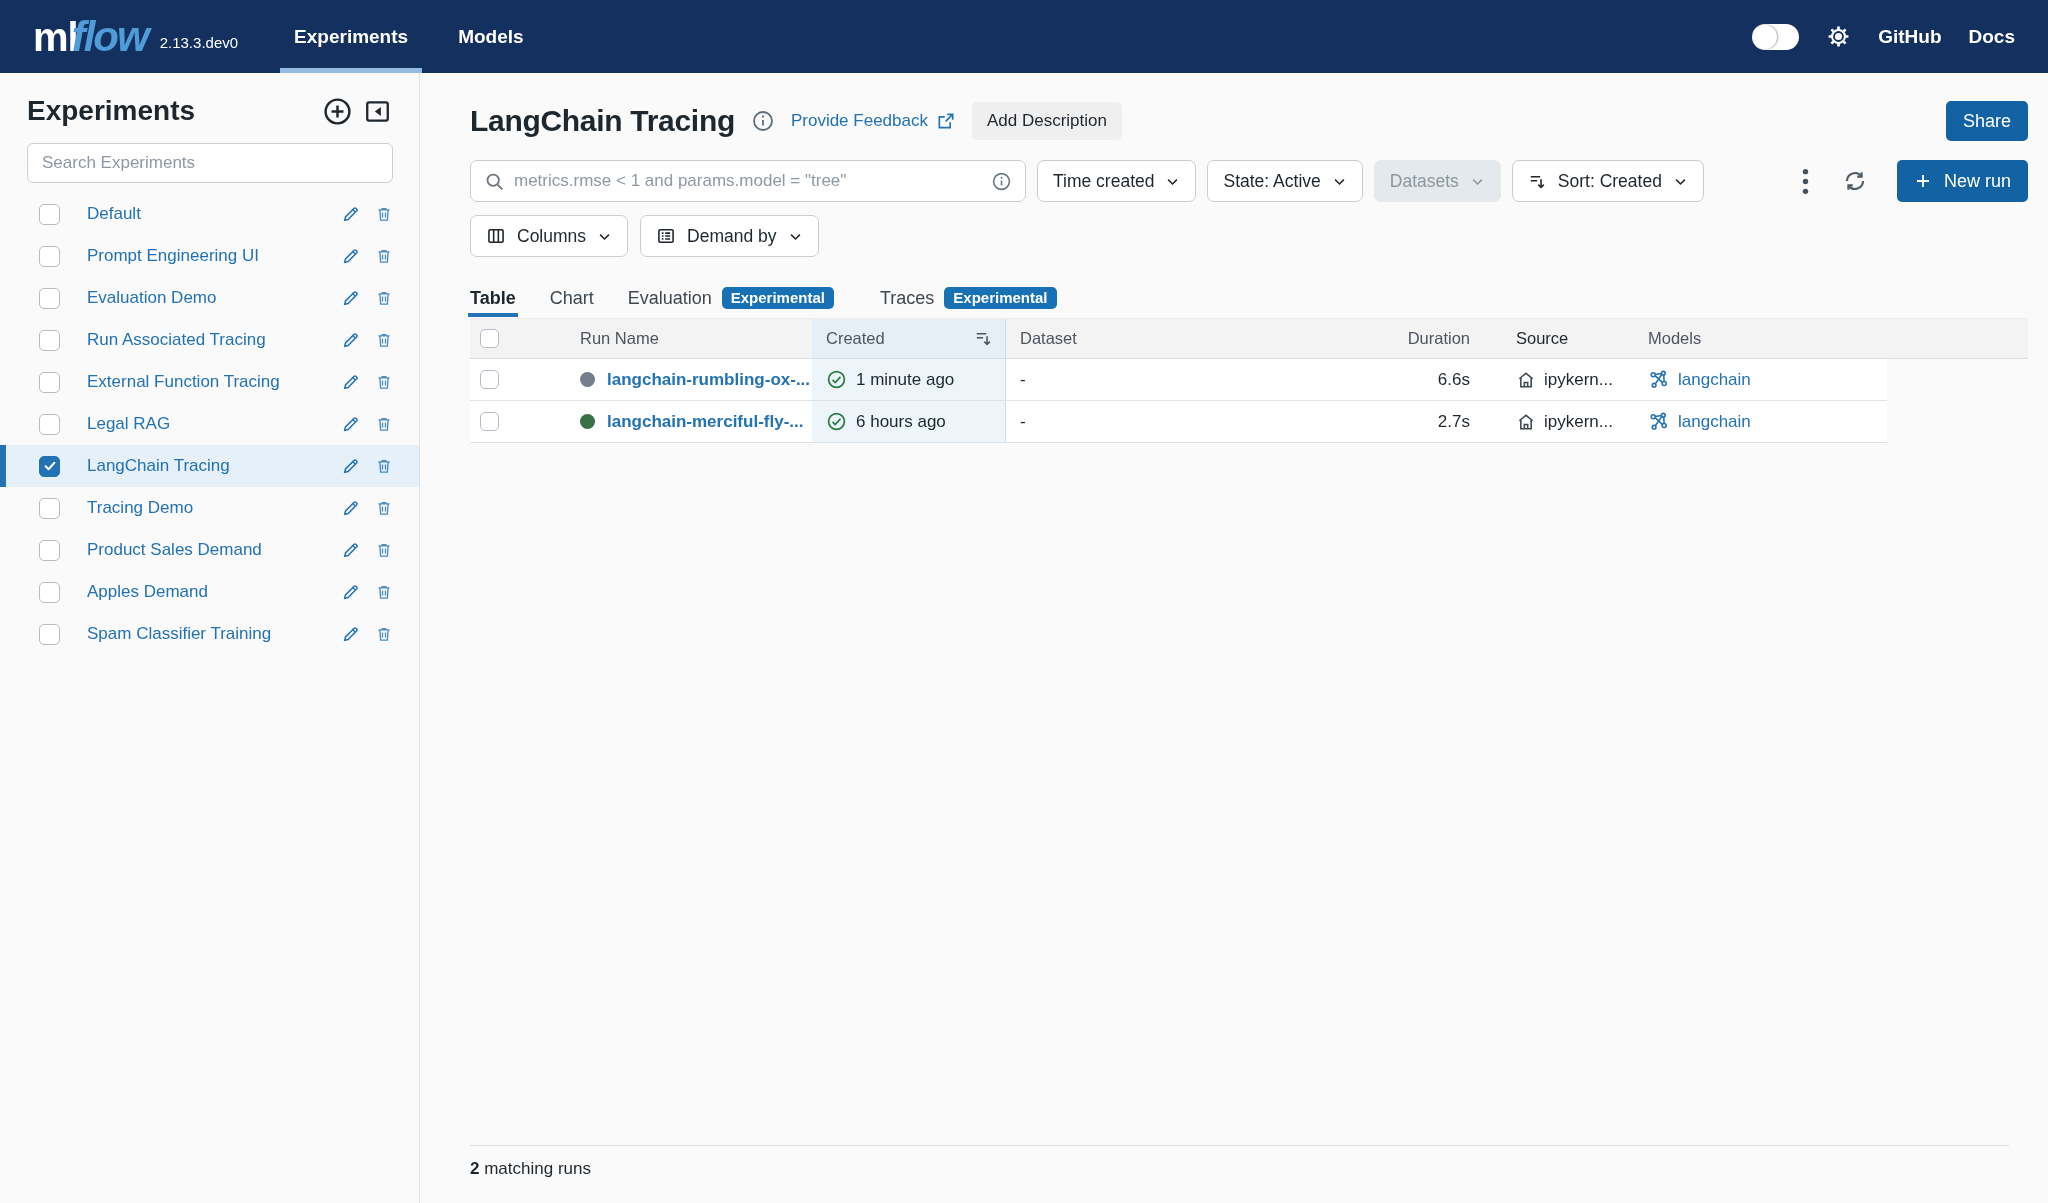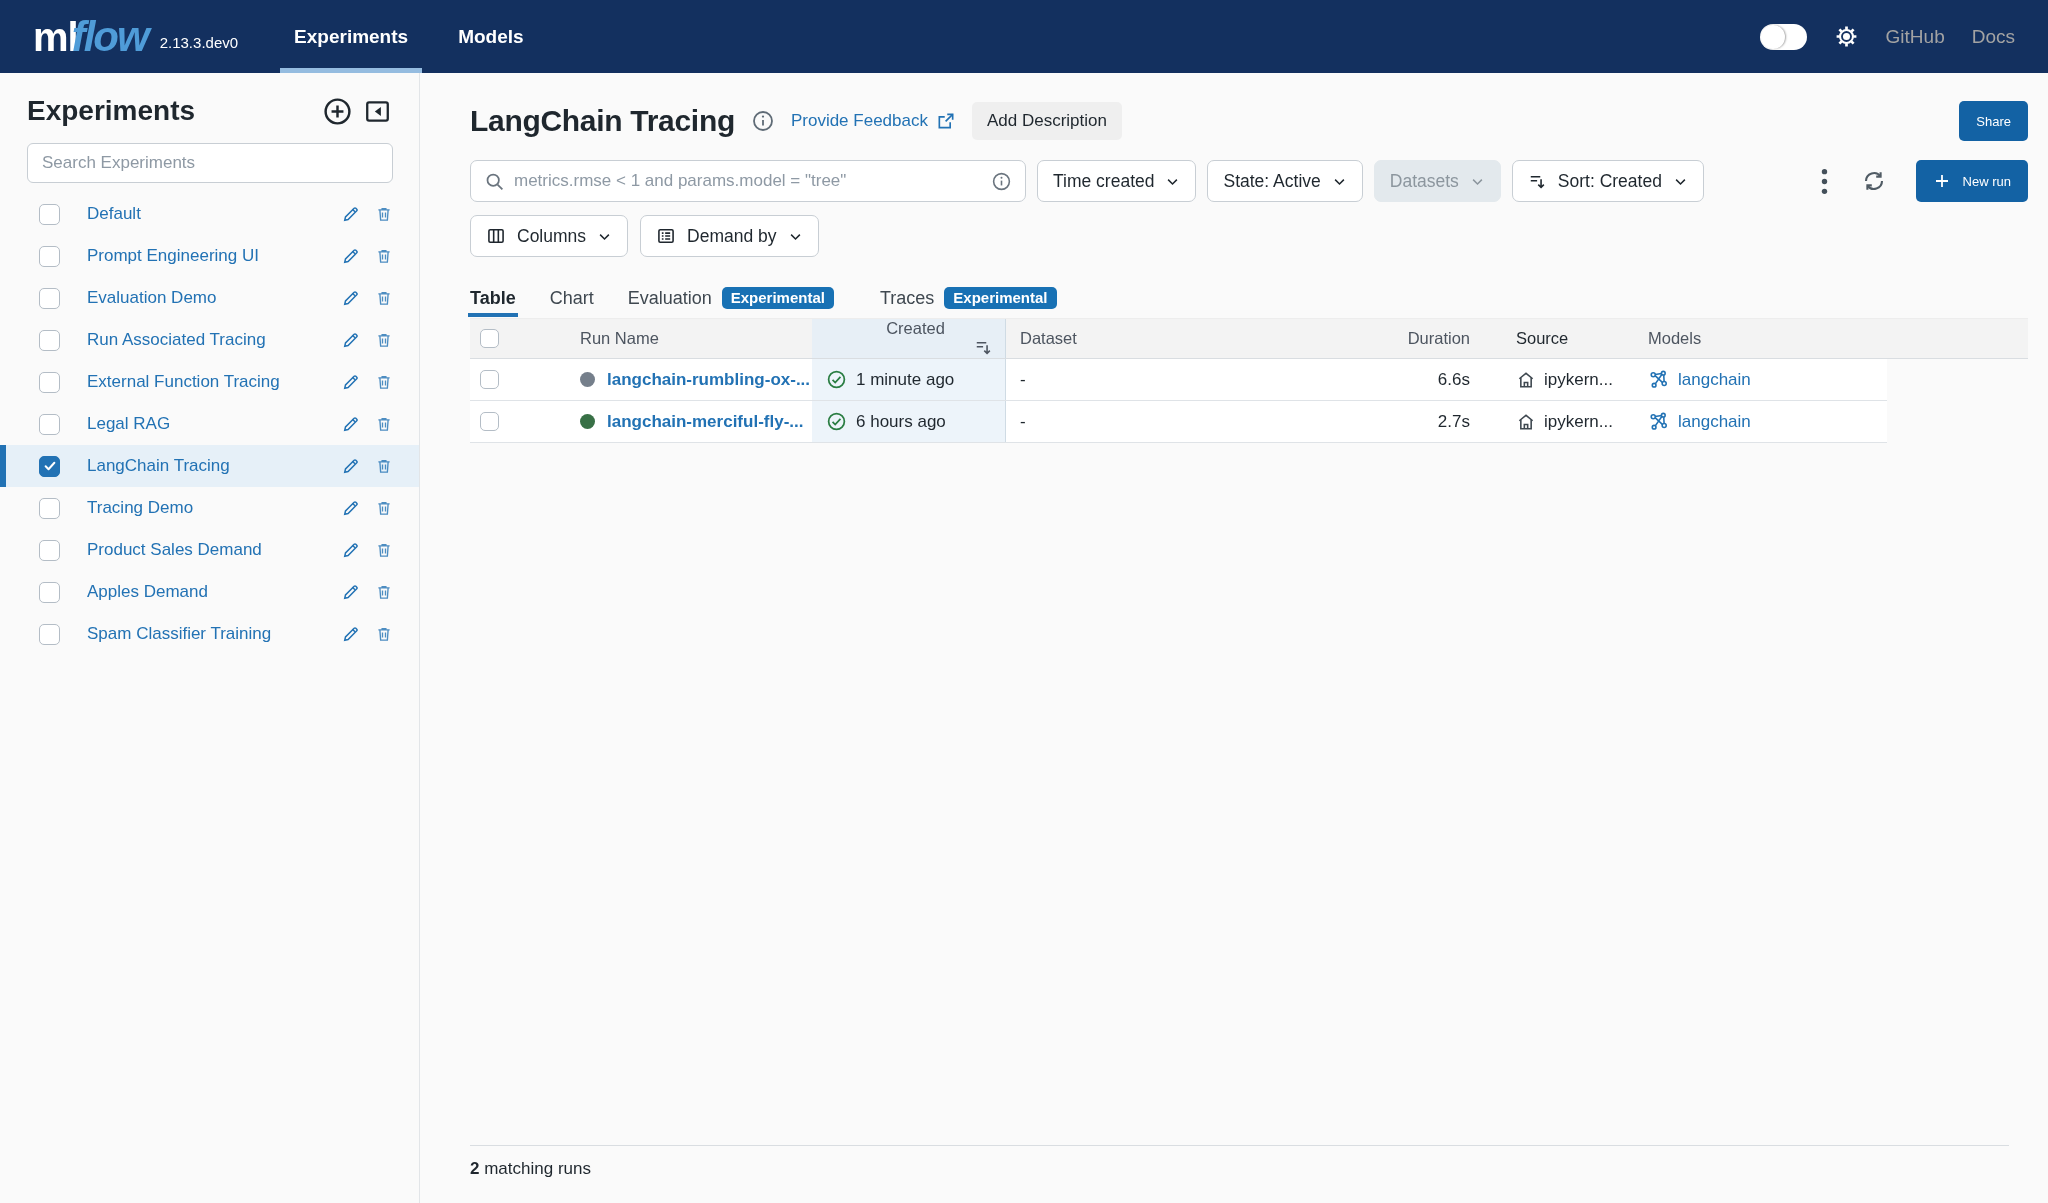--- a/index.html
+++ b/index.html
@@ -26,21 +26,21 @@
   }
   .nav-tab.active::after {
     content:""; position:absolute; left:0; right:0; bottom:0; height:5px; background:#95bce0;
   }
   .nav-right { margin-left:auto; display:flex; align-items:center; gap:27px; }
   .toggle { width:47px; height:26px; background:#fff; border-radius:13px; position:relative; cursor:pointer; }
   .toggle .knob {
     position:absolute; left:1px; top:1px; width:24px; height:24px; border-radius:50%;
     background:#fff; box-shadow:1px 0 2px rgba(0,0,0,.35);
   }
-  .nav-link { font-size:19px; font-weight:400; color:#a3a3a3; cursor:pointer; }
+  .nav-link { font-size:19px; font-weight:700; color:#ffffff; cursor:pointer; }
   .gear { cursor:pointer; }
 
   
   .content { display:flex; height:1130px; }
   .sidebar {
     width:420px; min-width:420px; border-right:1px solid #e2e5e8; padding-top:22px;
     background:#fafafa; overflow:hidden;
   }
   .main { flex:1; position:relative; padding:26px 20px 0 50px; }
 
@@ -79,21 +79,21 @@
   .title-row { display:flex; align-items:center; gap:16px; height:44px; }
   .page-title { font-size:30px; font-weight:700; letter-spacing:-.3px; }
   .info-icon { color:#5f6b76; cursor:pointer; }
   .feedback { color:#2272b4; font-size:17px; font-weight:500; display:flex; align-items:center; gap:8px; cursor:pointer; }
   .add-desc {
     background:#efefef; border:none; border-radius:5px; height:38px; padding:0 15px;
     font-size:17px; font-family:inherit; color:#1f272e; cursor:pointer;
   }
   .btn-primary {
     margin-left:auto; background:var(--primary,#1362a4); color:#fff; border:none; border-radius:5px;
-    height:40px; padding:0 17px; font-size:13px; font-family:inherit; cursor:pointer;
+    height:40px; padding:0 17px; font-size:18px; font-family:inherit; cursor:pointer;
     display:flex; align-items:center; gap:8px; font-weight:500;
   }
 
   
   .filter-row { display:flex; align-items:center; margin-top:17px; gap:11px; }
   .runs-search {
     width:556px; height:42px; border:1px solid #c8ced4; border-radius:7px; background:#fff;
     display:flex; align-items:center; padding:0 13px; gap:9px; color:#6a747e;
   }
   .runs-search input {
@@ -127,21 +127,21 @@
   .runs-table { margin-top:2px; border-top:1px solid #ededed; }
   .tr { display:flex; align-items:stretch; }
   .thead { background:#f3f3f3; border-bottom:1px solid #d9dde1; height:40px; }
   .tbody-wrap { width:1417px; }
   .row { height:42px; border-bottom:1px solid #dfe3e7; background:#fff; }
   .td,.th { display:flex; align-items:center; }
   .th { color:#4d5560; font-size:16.5px; cursor:pointer; }
   .col-check { width:40px; padding-left:10px; }
   .col-run { width:302px; padding-left:70px; }
   .col-created { width:194px; padding-left:14px; border-right:1px solid #cfdbe4; }
-  .thead .col-created { background:#e7eff6;flex-direction:column; }
+  .thead .col-created { background:#e7eff6; }
   .row .col-created { background:#edf4fa; }
   .col-created .sort-glyph { margin-left:auto; margin-right:12px; color:#4d5560; }
   .col-dataset { width:389px; padding-left:14px; }
   .col-duration { width:85px; justify-content:flex-end; padding-right:10px; }
   .col-source { width:155px; padding-left:36px; gap:8px; color:#1f272e; }
   .col-models { flex:1; padding-left:13px; gap:9px; }
   .run-dot { width:15px; height:15px; border-radius:50%; flex:none; }
   .run-link { color:#2272b4; margin-left:12px; cursor:pointer; white-space:nowrap;font-weight:bold; }
   .created-cell { display:flex; align-items:center; gap:9px; }
   .check-circ { color:#2a7d42; }

